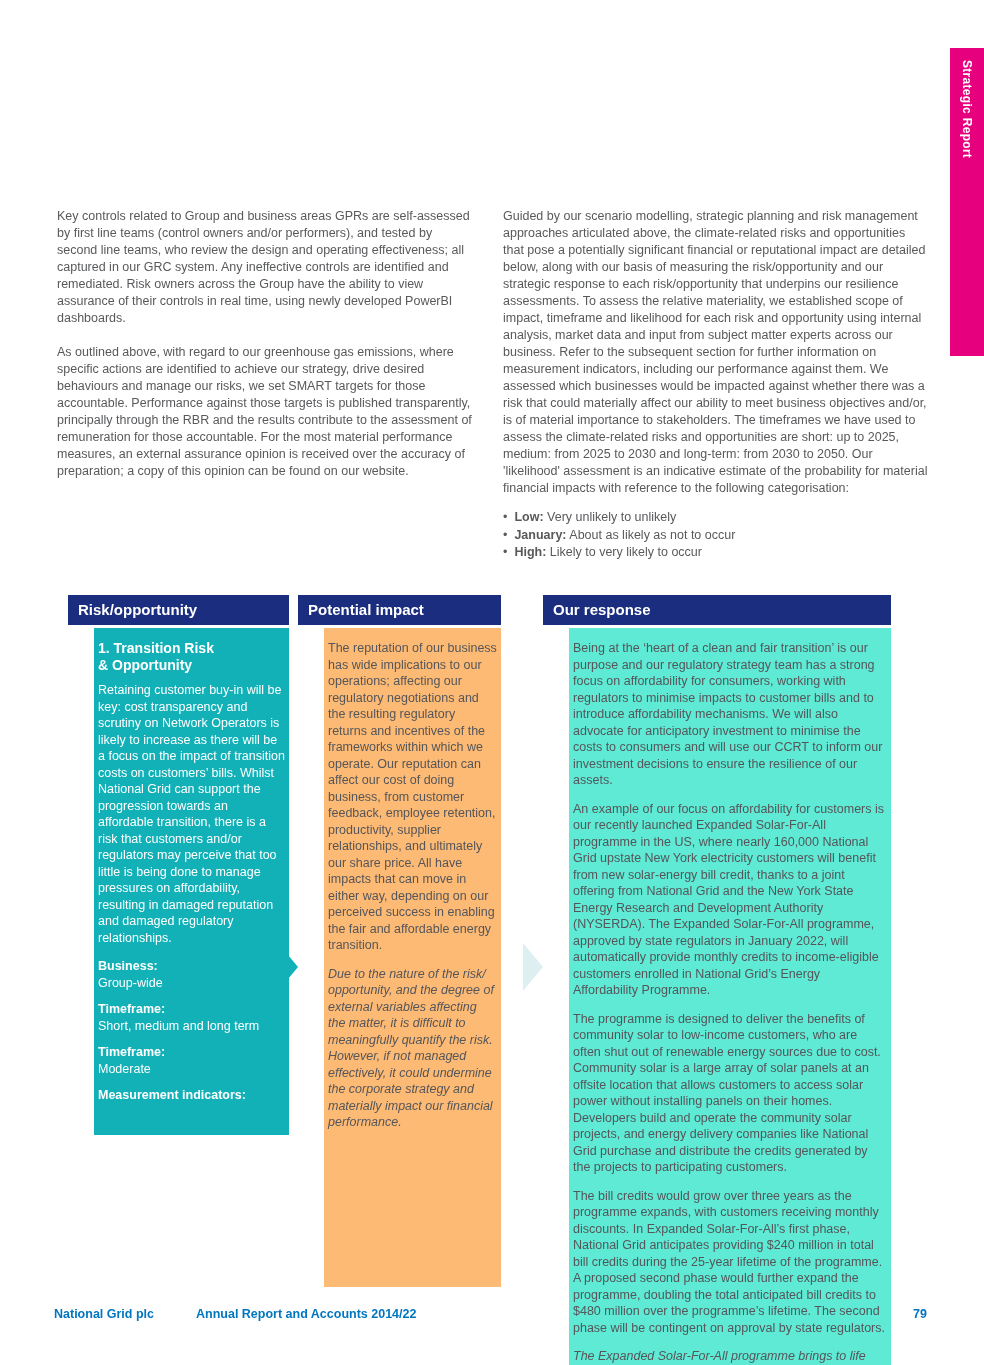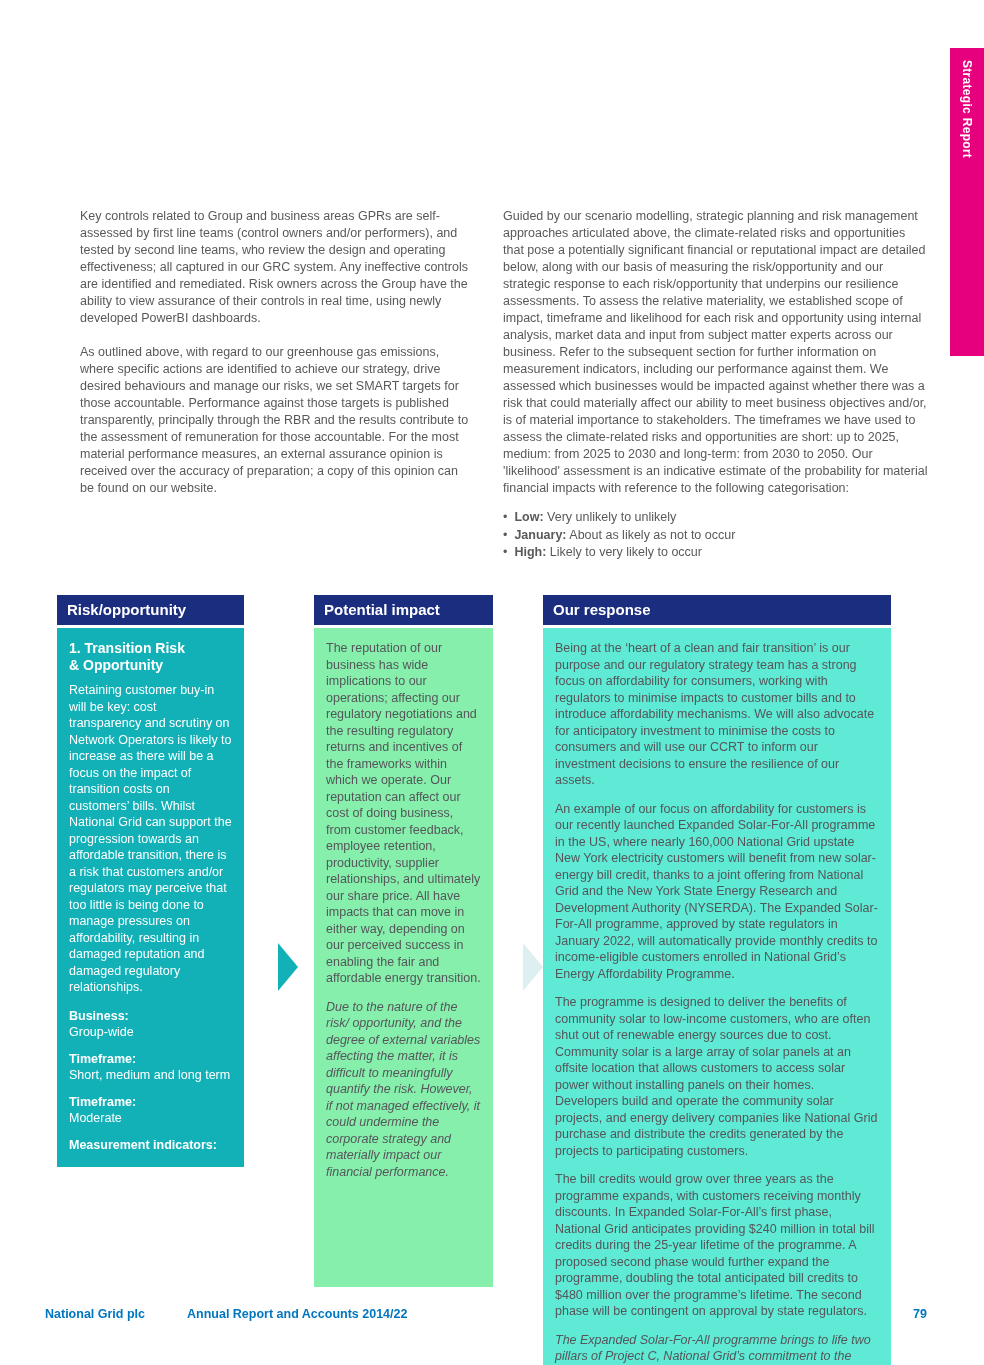--- a/index.html
+++ b/index.html
@@ -16,60 +16,60 @@
     background:#e6007e; color:#ffffff;
     display:flex; justify-content:center; padding-top:12px;
   }
   .side-tab span {
     writing-mode:vertical-rl; font-size:12px; font-weight:bold; letter-spacing:0.3px;
   }
 
   
   .intro-left  { position:absolute; left:57px;  top:208px; width:416px; font-size:12.5px; line-height:17px; }
   .intro-right { position:absolute; left:503px; top:208px; width:426px; font-size:12.5px; line-height:17px; }
-  .intro-left p { margin-bottom:17px;margin-left:23px; }
+  .intro-left p { margin-bottom:17px; }
   .section-heading {
     color:#0076c0; font-size:14.5px; line-height:18px; font-weight:bold; margin-bottom:7px;
   }
   .intro-body { margin-bottom:12px; }
   .bullet-list { list-style:none; }
   .bullet-list li { display:flex; margin-bottom:0.5px; }
   .bullet-list .dot { margin-right:7px; }
   .b { font-weight:bold; }
 
   
   .tbl-col { position:absolute; top:595px; }
-  .col1 { left:57px;  width:187px; }
-  .col2 { left:314px; width:179px; }
+  .col1 { left:68px;  width:221px; }
+  .col2 { left:298px; width:203px; }
   .col3 { left:543px; width:348px; }
   .col-header {
     height:30px; background:#1b2d7f; color:#ffffff; font-weight:bold;
     font-size:15px; line-height:30px; padding:0 10px;
   }
-  .col-body { margin-top:3px; padding:12px 12px 14px; font-size:12.5px; line-height:16.5px; }
+  .col-body { margin-top:3px; padding:12px 4px 14px; font-size:12.5px; line-height:16.5px;margin-left:26px; }
   .col1 .col-body { background:#12b0b7; color:#ffffff; min-height:507px; }
-  .col2 .col-body { background:#86efac; color:#55565a; min-height:659px; }
+  .col2 .col-body { background:#fdba74; color:#55565a; min-height:659px; }
   .col3 .col-body { background:#5eead4; color:#55565a; min-height:659px; }
   .risk-title { font-size:14px; line-height:17px; font-weight:bold; margin-bottom:8px; white-space:pre-line; }
   .col-body p { margin-bottom:12px; }
   .col-body p:last-child { margin-bottom:0;font-style:italic; }
   .field { margin-top:10px; }
   .field-label { font-weight:bold; }
 
   
   .flow-arrow {
     position:absolute; top:943px; width:0; height:0;
     border-top:24px solid transparent; border-bottom:24px solid transparent;
   }
   .arrow1 { left:278px; border-left:20px solid #12b0b7; }
   .arrow2 { left:523px; border-left:20px solid #ddeff0; }
 
   
   .footer {
-    position:absolute; left:45px; right:57px; top:1307px;
+    position:absolute; left:54px; right:57px; top:1307px;
     display:flex; justify-content:space-between; align-items:baseline;
     color:#0076c0; font-weight:bold; font-size:12.5px;
   }
   .footer-left { display:flex; gap:42px; }
 </style>
 </head>
 <body>
 
 <div class="page">
 

